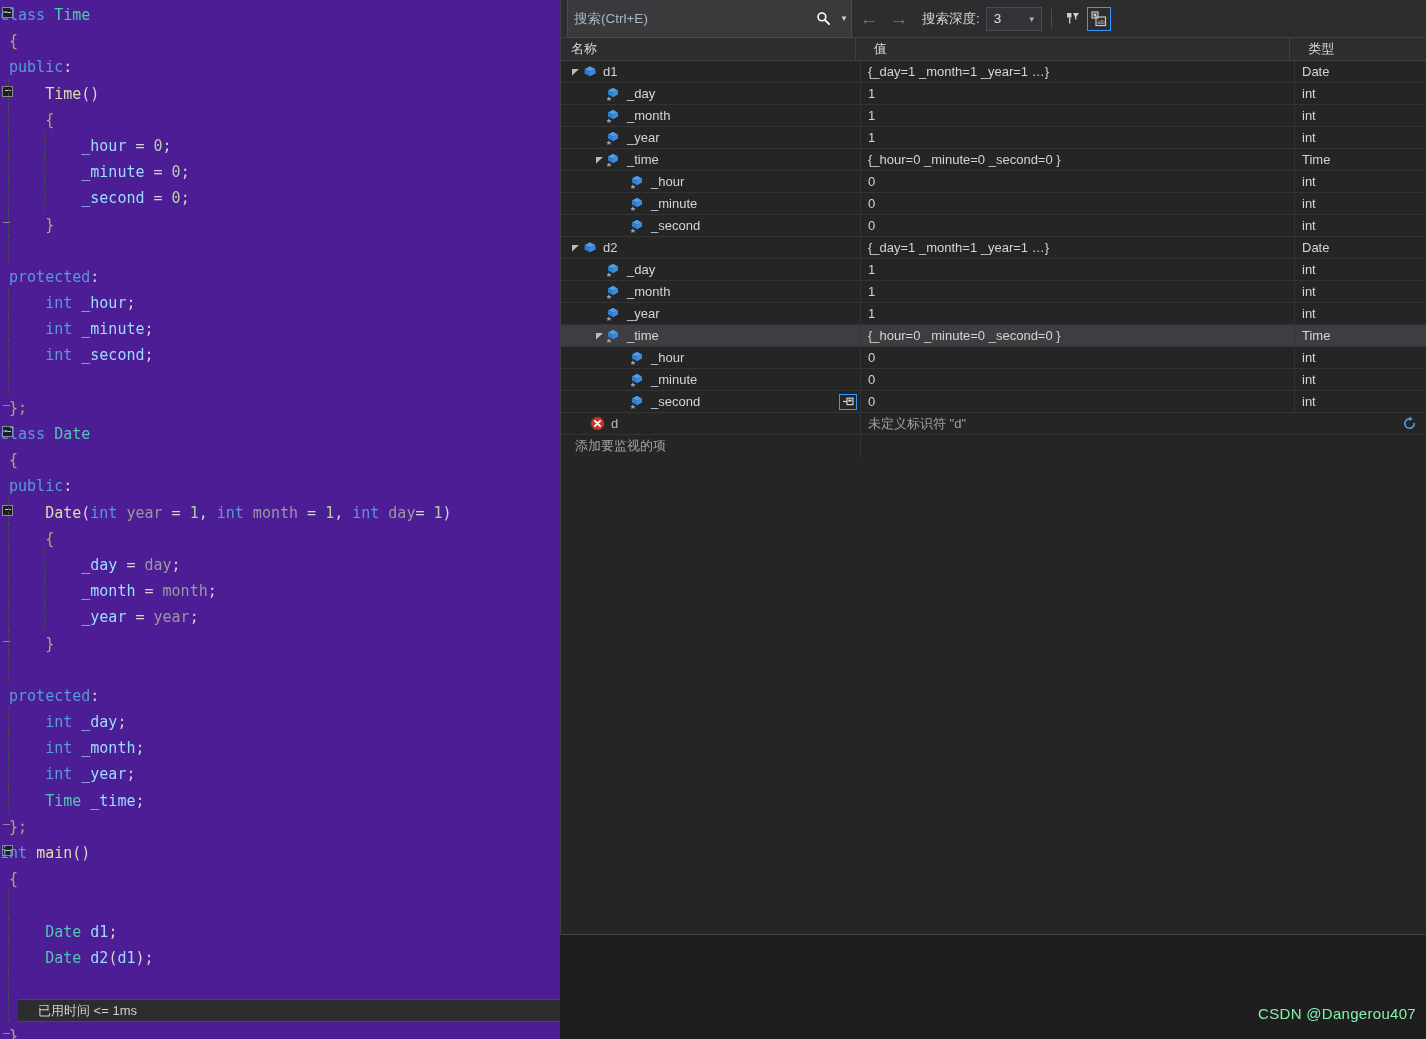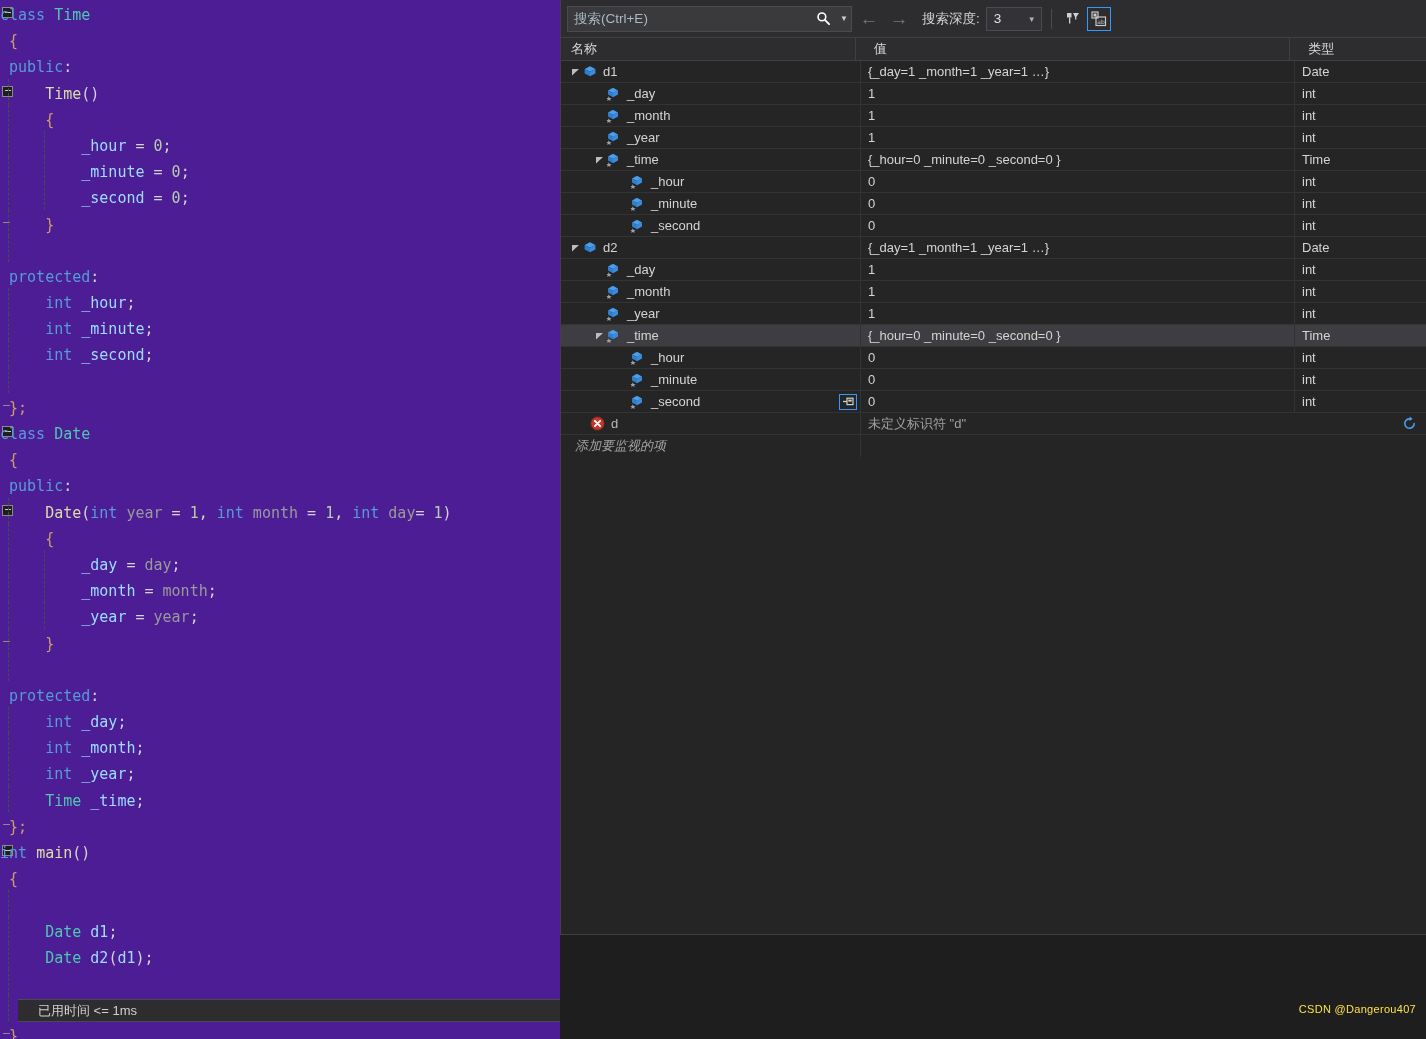--- a/index.html
+++ b/index.html
@@ -88,21 +88,21 @@
     position: relative;
     height: 38px;
     background: #2d2d30;
     display: flex; align-items: center;
     padding: 0 6px;
     box-sizing: border-box;
     border-bottom: 1px solid #3f3f46;
   }
   .search-wrap {
     position: relative;
-    width: 285px; height: 26px;
+    width: 285px; height: 39px;
     background: #3a3a3c;
     border: 1px solid #4a4a50;
     display: flex; align-items: flex-start;
     box-sizing: border-box;
   }
   .search-input {
     flex: 1; height: 100%;
     background: transparent; border: none; outline: none;
     color: #c8c8c8; font-size: 13.5px;
     padding: 0 6px;
@@ -211,42 +211,42 @@
   .placeholder-row {
     display: flex; height: 22px;
     font-size: 13px;
     align-items: center;
   }
   .placeholder-cell {
     width: 300px; height: 100%;
     border-right: 1px solid #333336;
     display: flex; align-items: center;
     padding-left: 14px; box-sizing: border-box;
-    color: #a0a0a0; font-style: italic;
+    color: #a0a0a0; 
     background: #252526;
   }
   .pin-box {
     position: absolute; right: 3px; top: 50%;
     transform: translateY(-50%);
     width: 18px; height: 16px;
     border: 1px solid #3399ff;
     display: flex; align-items: center; justify-content: center;
     box-sizing: border-box;
   }
   .refresh-icon {
     position: absolute; right: 8px; top: 50%;
     transform: translateY(-50%);
     width: 16px; height: 16px;
     display: flex; align-items: center; justify-content: center;
   }
 
   
   .watermark {
-    position: absolute; right: 10px; bottom: 24px;
-    color: #fde047; font-size: 11px;
+    position: absolute; right: 10px; bottom: 17px;
+    color: #86efac; font-size: 15px;
     font-family: "Liberation Sans", sans-serif;
     letter-spacing: 0.3px;
   }
   .empty-below {
     position: absolute; left: 560px; top: 935px;
     width: 866px; height: 104px;
     background: #1e1e1e;
   }
 </style>
 </head>

